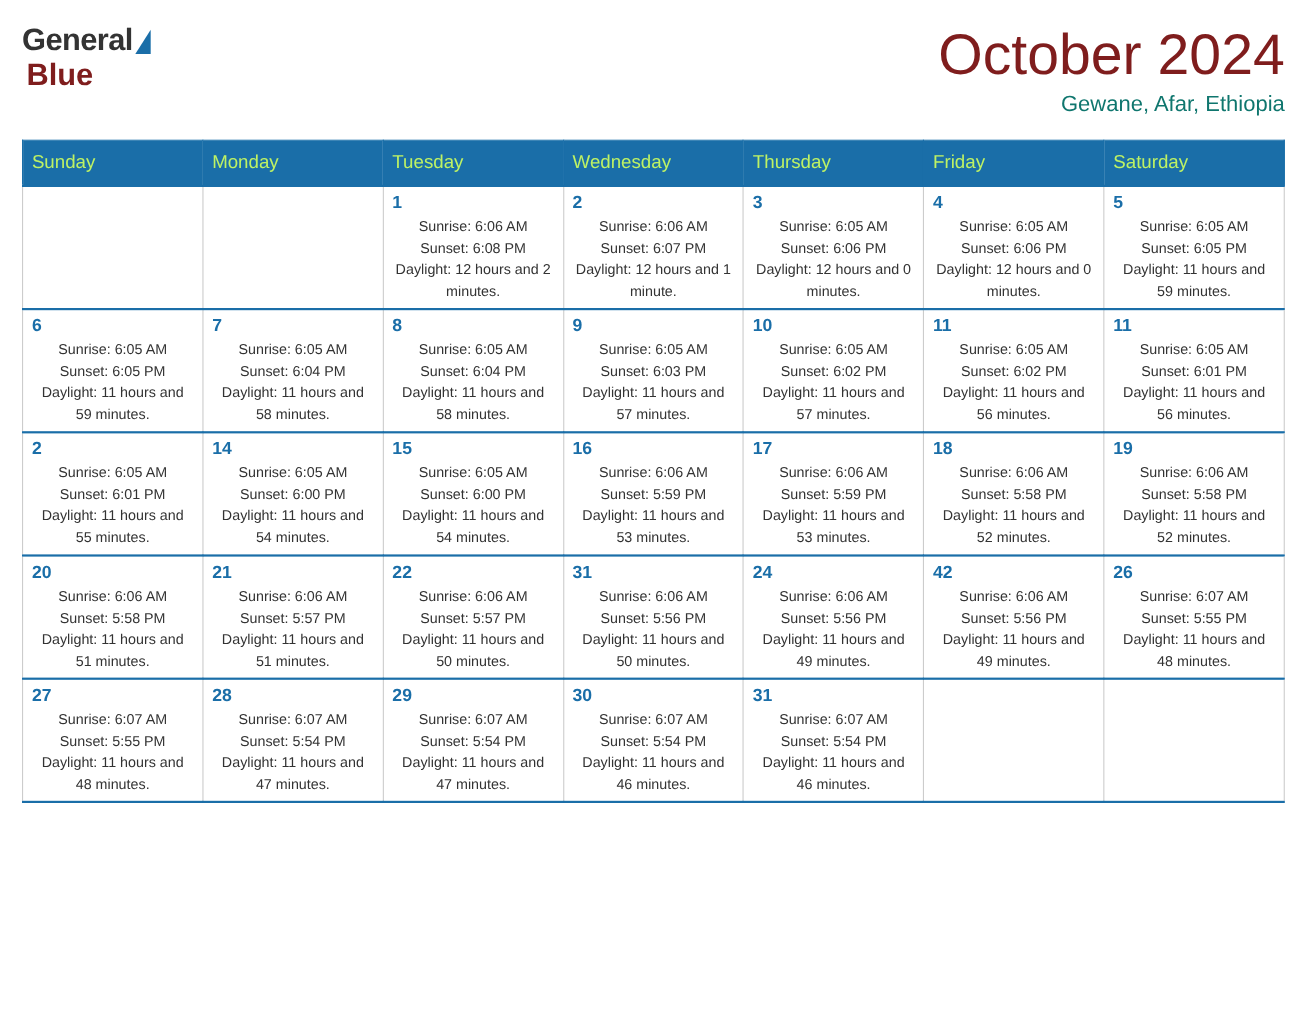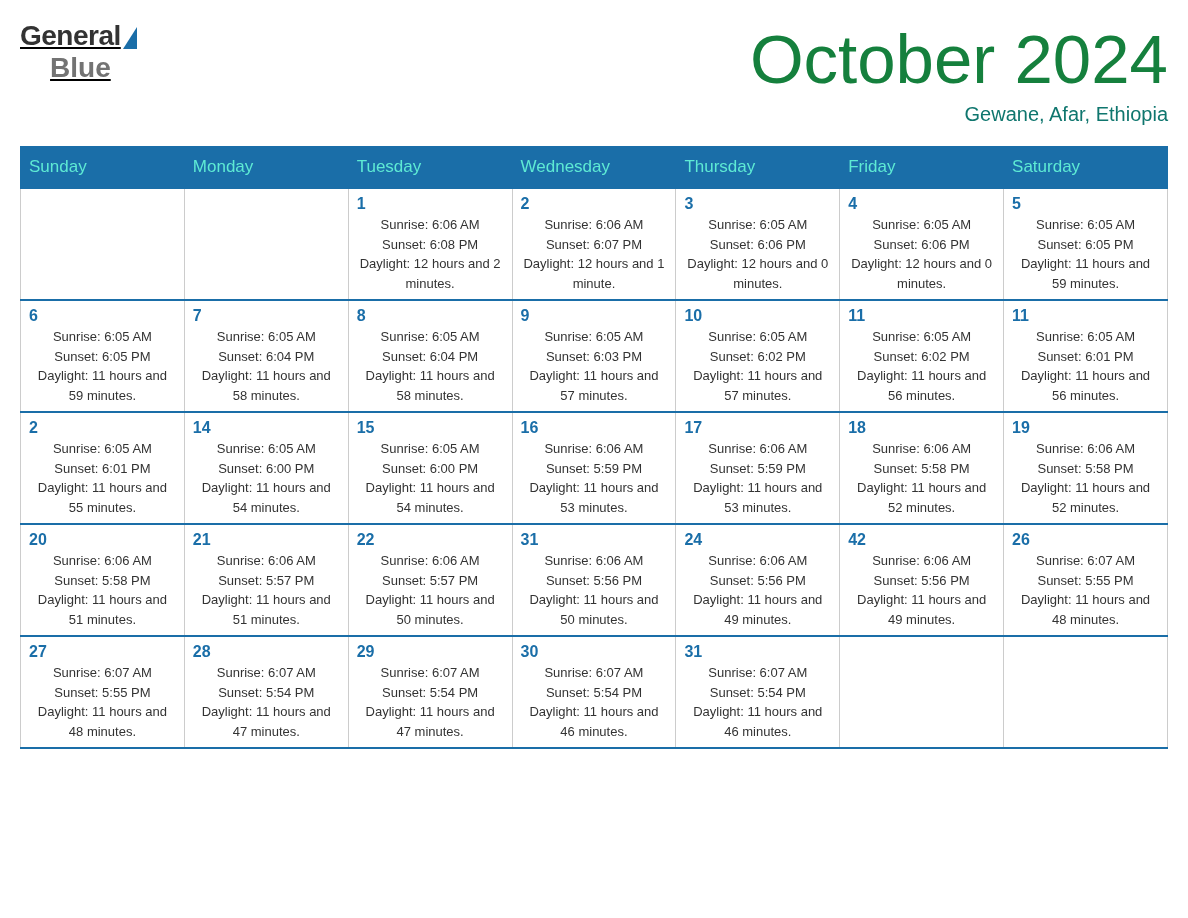--- a/index.html
+++ b/index.html
@@ -12,22 +12,21 @@
     }
     .header {
       display: flex;
       justify-content: space-between;
       align-items: flex-start;
       margin-bottom: 20px;
     }
     .logo {
       display: flex;
       flex-direction: column;
-      align-items: center;
-      text-decoration: underline;
+      align-items: flex-start;
     }
     .logo-top {
       display: flex;
       align-items: center;
     }
     .logo-general {
       font-size: 28px;
       font-weight: bold;
       color: #333;
       letter-spacing: -0.5px;
@@ -36,44 +35,44 @@
       width: 0;
       height: 0;
       border-left: 14px solid transparent;
       border-bottom: 22px solid #1a6ea8;
       margin-left: 2px;
       margin-top: 4px;
     }
     .logo-blue {
       font-size: 28px;
       font-weight: bold;
-      color: #737373;
+      color: #7f1d1d;
       margin-left: 4px;
     }
     .title-section {
       text-align: right;
     }
     .month-title {
-      font-size: 69px;
+      font-size: 52px;
       font-weight: normal;
-      color: #15803d;
+      color: #7f1d1d;
     }
     .location {
       font-size: 20px;
       color: #0f766e;
       margin-top: 4px;
     }
     .calendar {
       width: 100%;
       border-collapse: collapse;
       border: 1px solid #ccc;
     }
     .calendar th {
       background-color: #1a6ea8;
-      color: #5eead4;
+      color: #bef264;
       padding: 10px 8px;
       font-size: 17px;
       font-weight: normal;
       text-align: left;
       border: 1px solid #1a6ea8;
     }
     .calendar td {
       vertical-align: top;
       padding: 6px 8px;
       border: 1px solid #ccc;

